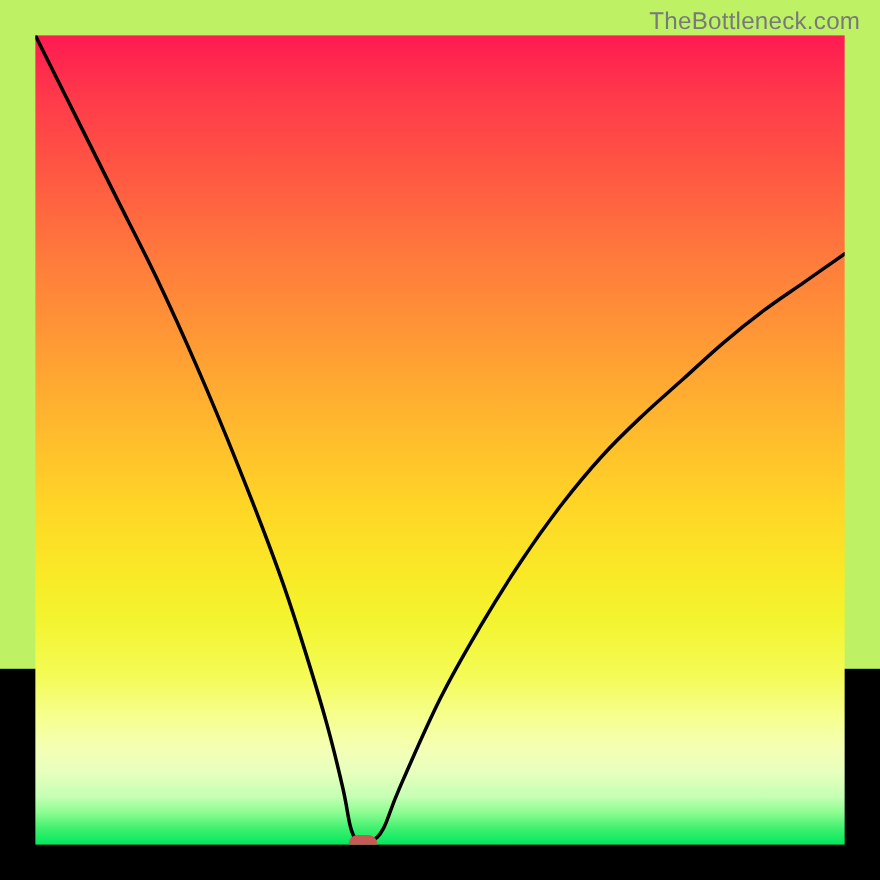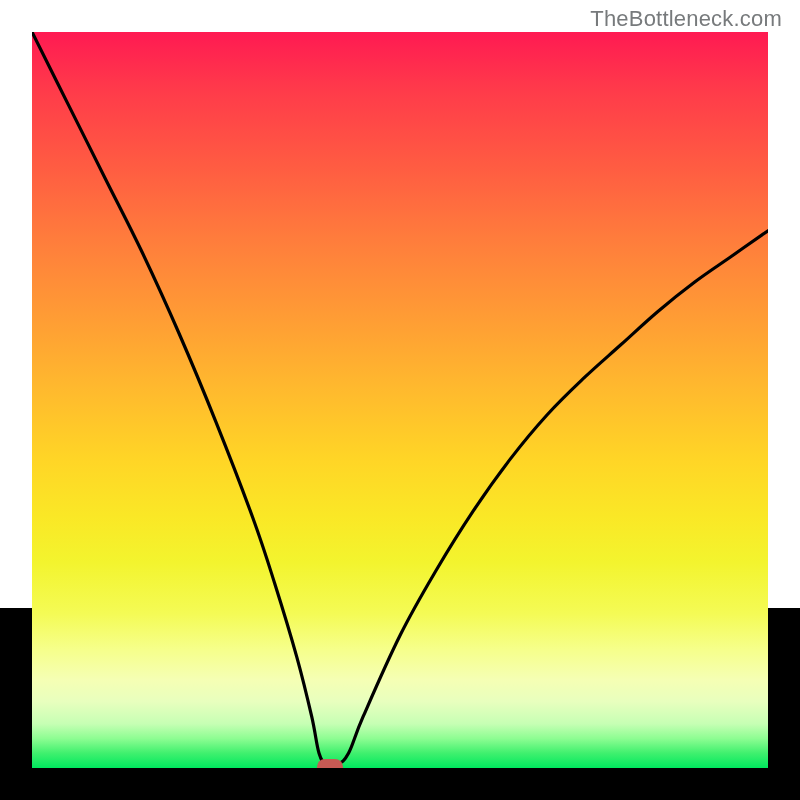--- a/index.html
+++ b/index.html
@@ -10,21 +10,21 @@
     background: #000;
     overflow: hidden;
     font-family: Arial, Helvetica, sans-serif;
   }
   .frame {
     position: absolute;
     left: 0;
     top: 0;
     width: 800px;
     height: 608px;
-    background: #ffffff;
+    background: #bef264;
     text-align: right;
   }
   .plot {
     position: absolute;
     left: 32px;
     top: 32px;
     width: 736px;
     height: 736px;
     overflow: hidden;
   }

